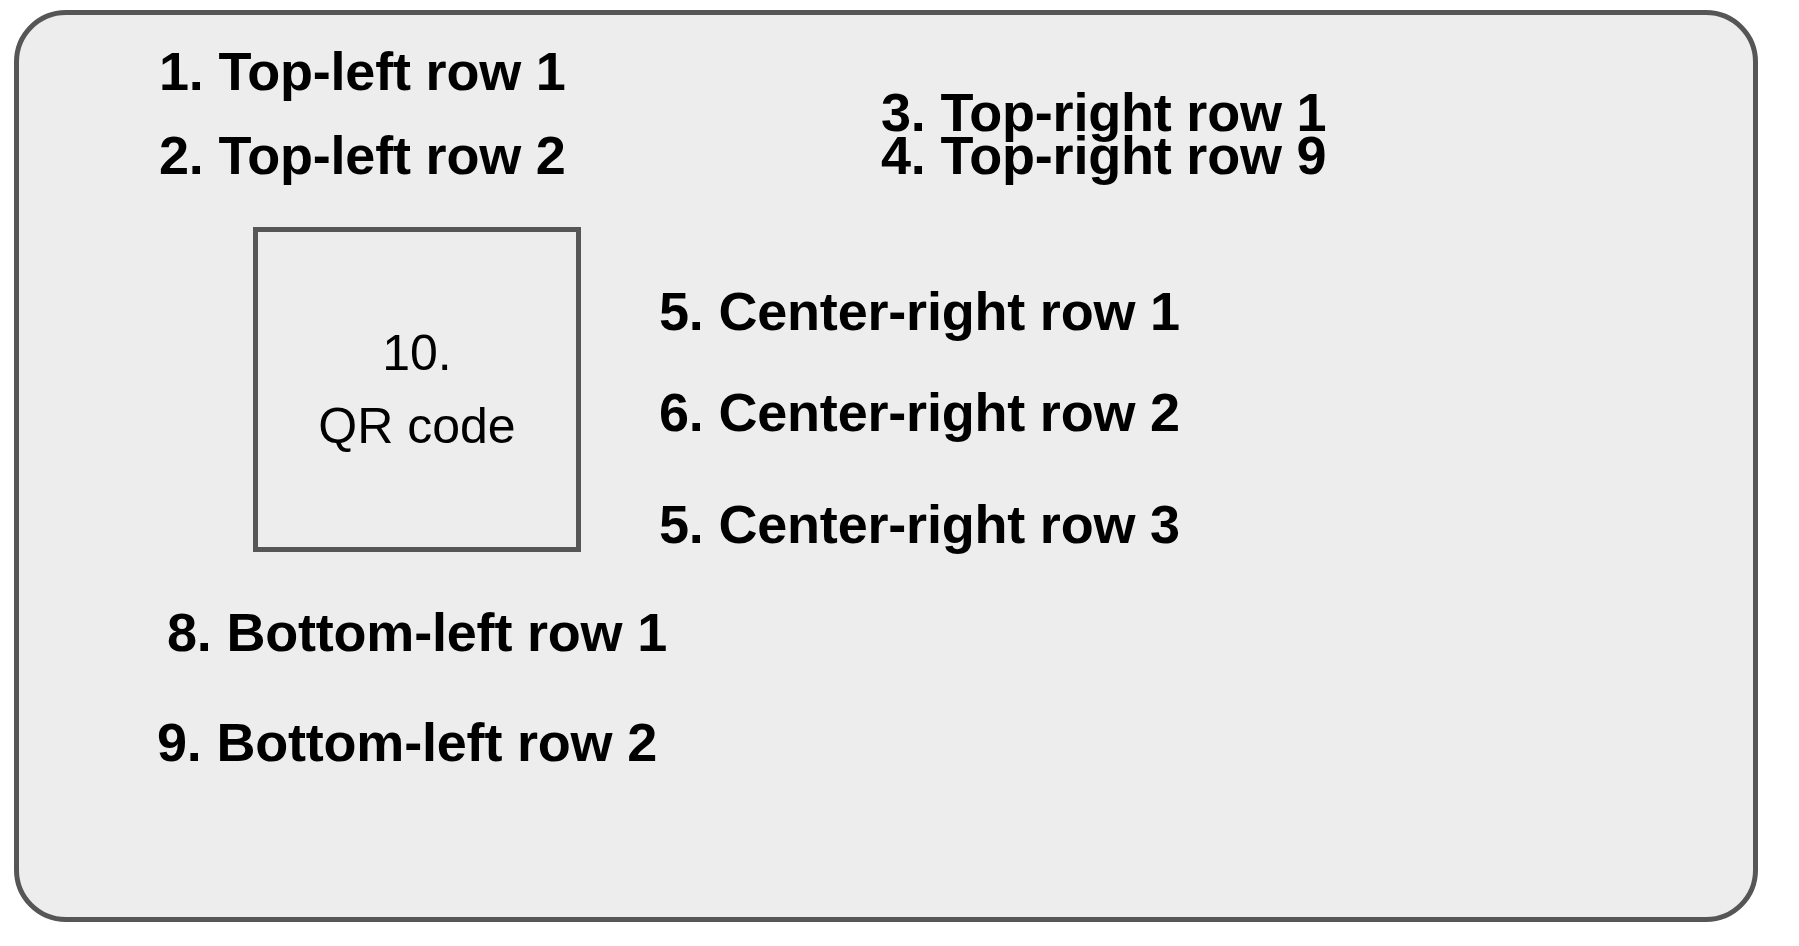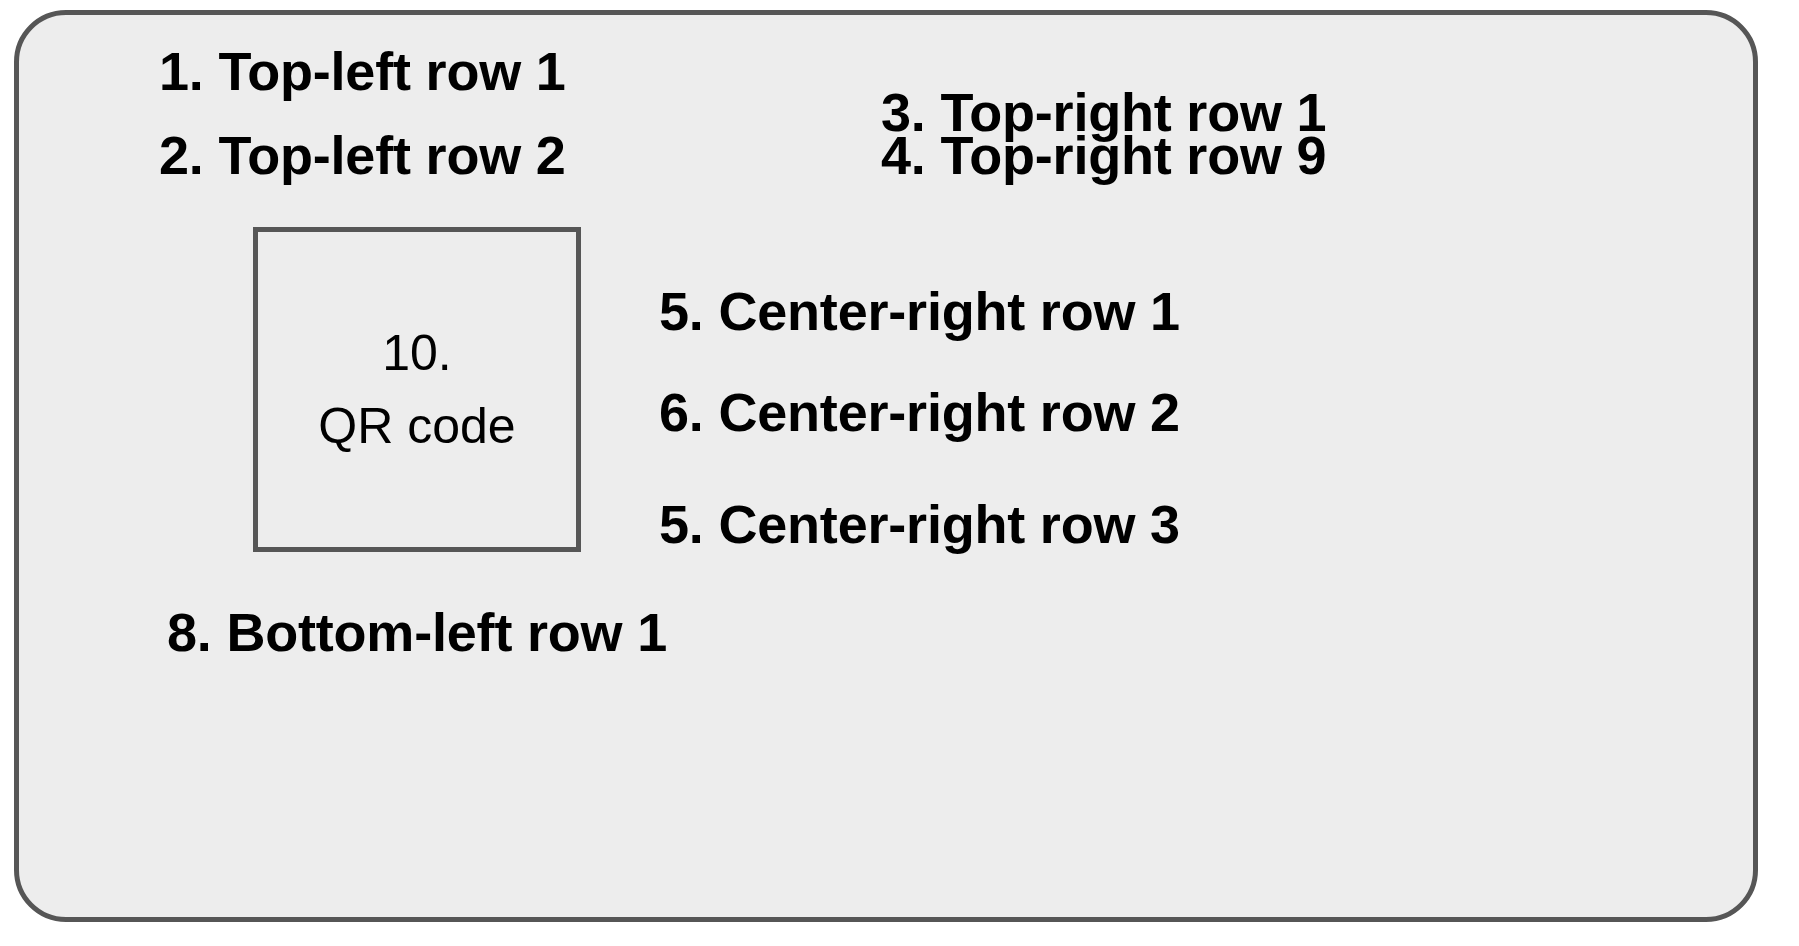--- a/index.html
+++ b/index.html
@@ -100,15 +100,16 @@
     <div class="qr-box">
       <div class="qr-line">10.</div>
       <div class="qr-line">QR code</div>
     </div>
 
     <div class="label cr1">5. Center-right row 1</div>
     <div class="label cr2">6. Center-right row 2</div>
     <div class="label cr3">5. Center-right row 3</div>
 
     <div class="label bl1">8. Bottom-left row 1</div>
+    <div class="label bl2">9. Bottom-left row 2</div>
 
   </div>
 </div>
 
 </body></html>

